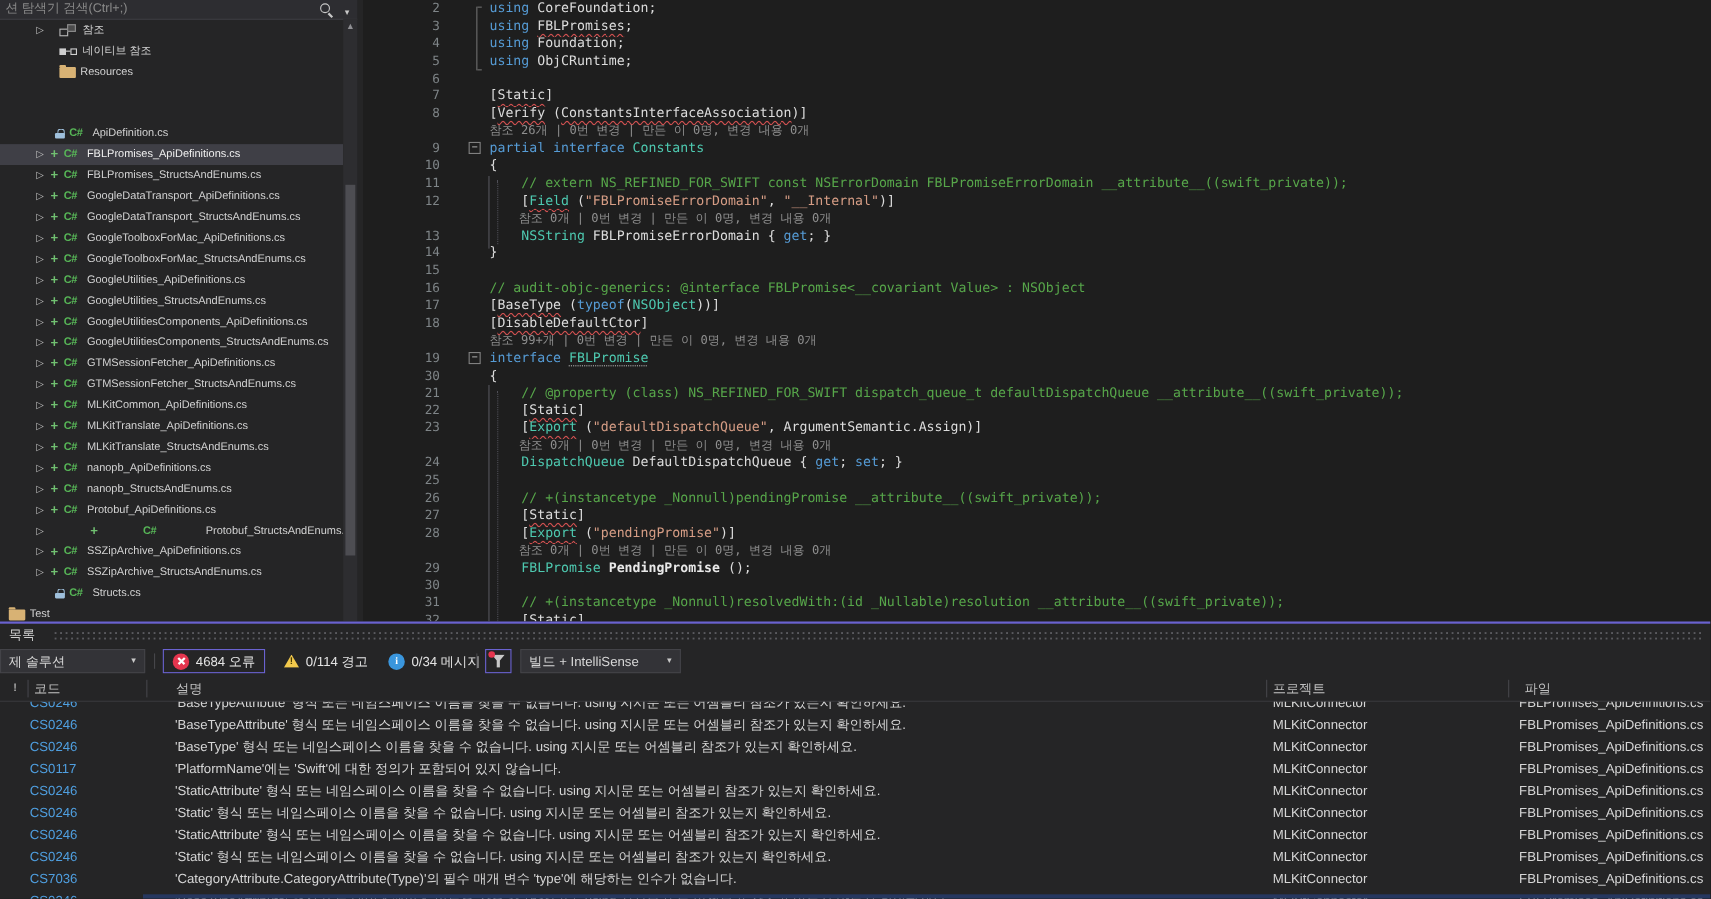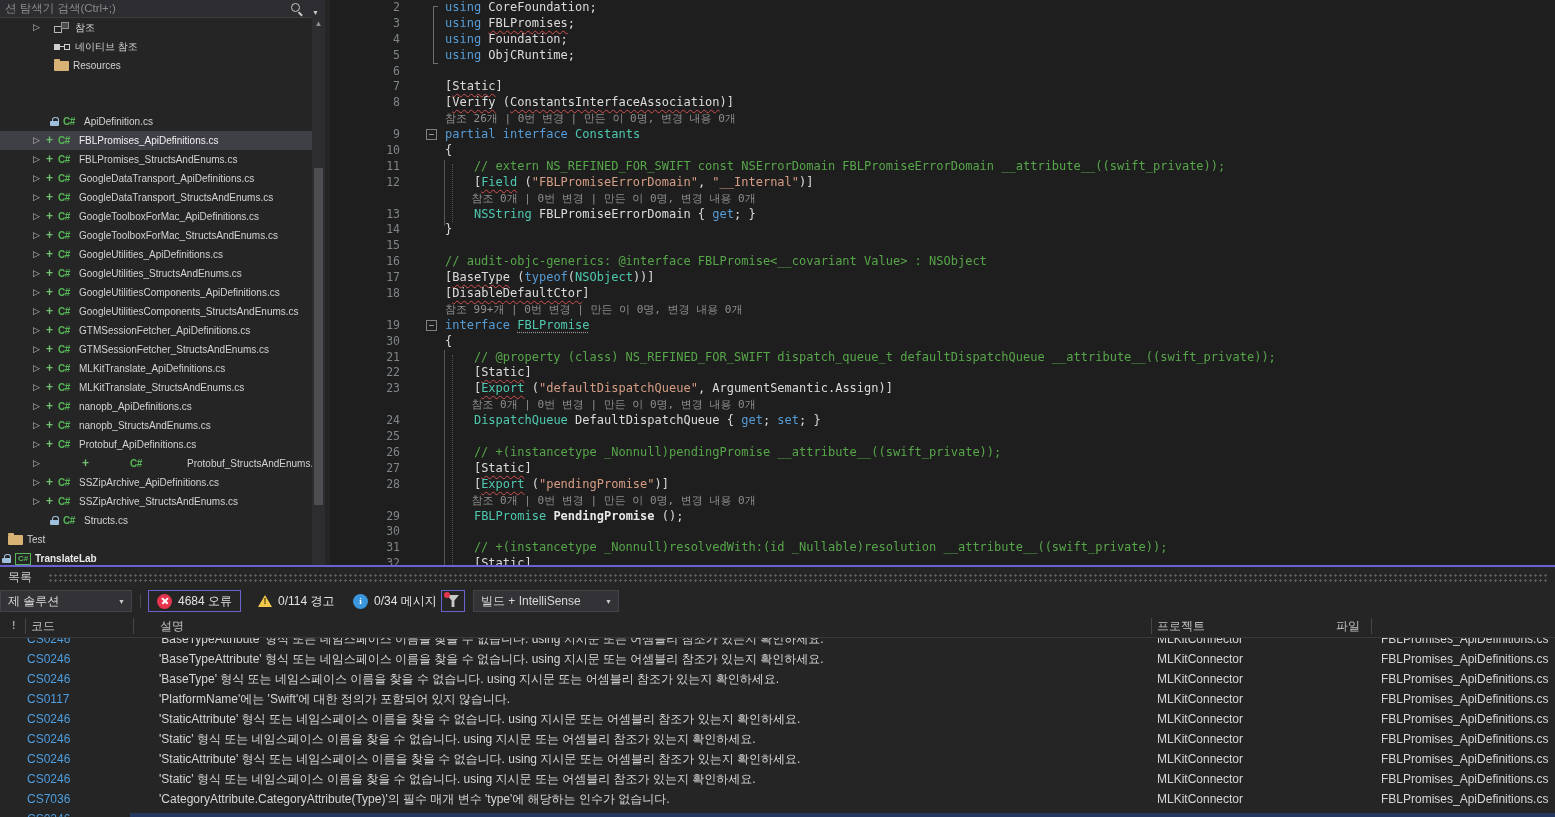--- a/index.html
+++ b/index.html
@@ -216,20 +216,26 @@
       <div class="tree-item" style="padding-left: 33px;">
         <span class="i-exp"></span>
         <span class="i-plus"></span>
         <span class="i-cs"></span>
         <span class="tree-label">GTMSessionFetcher_StructsAndEnums.cs</span>
       </div>
       <div class="tree-item" style="padding-left: 33px;">
         <span class="i-exp"></span>
         <span class="i-plus"></span>
         <span class="i-cs"></span>
+        <span class="tree-label">MLKitCommon_ApiDefinitions.cs</span>
+      </div>
+      <div class="tree-item" style="padding-left: 33px;">
+        <span class="i-exp"></span>
+        <span class="i-plus"></span>
+        <span class="i-cs"></span>
         <span class="tree-label">MLKitTranslate_ApiDefinitions.cs</span>
       </div>
       <div class="tree-item" style="padding-left: 33px;">
         <span class="i-exp"></span>
         <span class="i-plus"></span>
         <span class="i-cs"></span>
         <span class="tree-label">MLKitTranslate_StructsAndEnums.cs</span>
       </div>
       <div class="tree-item" style="padding-left: 33px;">
         <span class="i-exp"></span>
@@ -374,21 +380,21 @@
     <div class="dd dd-build">
       <span class="dd-label">빌드 + IntelliSense</span>
       <span class="dd-caret">▼</span>
     </div>
   </div>
   <div class="ep-header">
     <span class="sev-h-ic"></span>
     <span class="ep-h" style="left:31px;">코드</span>
     <span class="ep-h" style="left:160px;">설명</span>
     <span class="ep-h" style="left:1157px;">프로젝트</span>
-    <span class="ep-h" style="left:1336px;">파일</span>
+    <span class="ep-h" style="left:1386px;">파일</span>
     <span class="ep-hsep" style="left:25px;"></span>
     <span class="ep-hsep" style="left:133px;"></span>
     <span class="ep-hsep" style="left:1151px;"></span>
     <span class="ep-hsep" style="left:1371px;"></span>
   </div>
   <div class="ep-body">
     <div class="erow-clip" id="eclip">
         <div class="erow">
           <span class="ecell c-ic"><span class="err-ic"></span></span>
           <span class="ecell c-code">CS0246</span>

